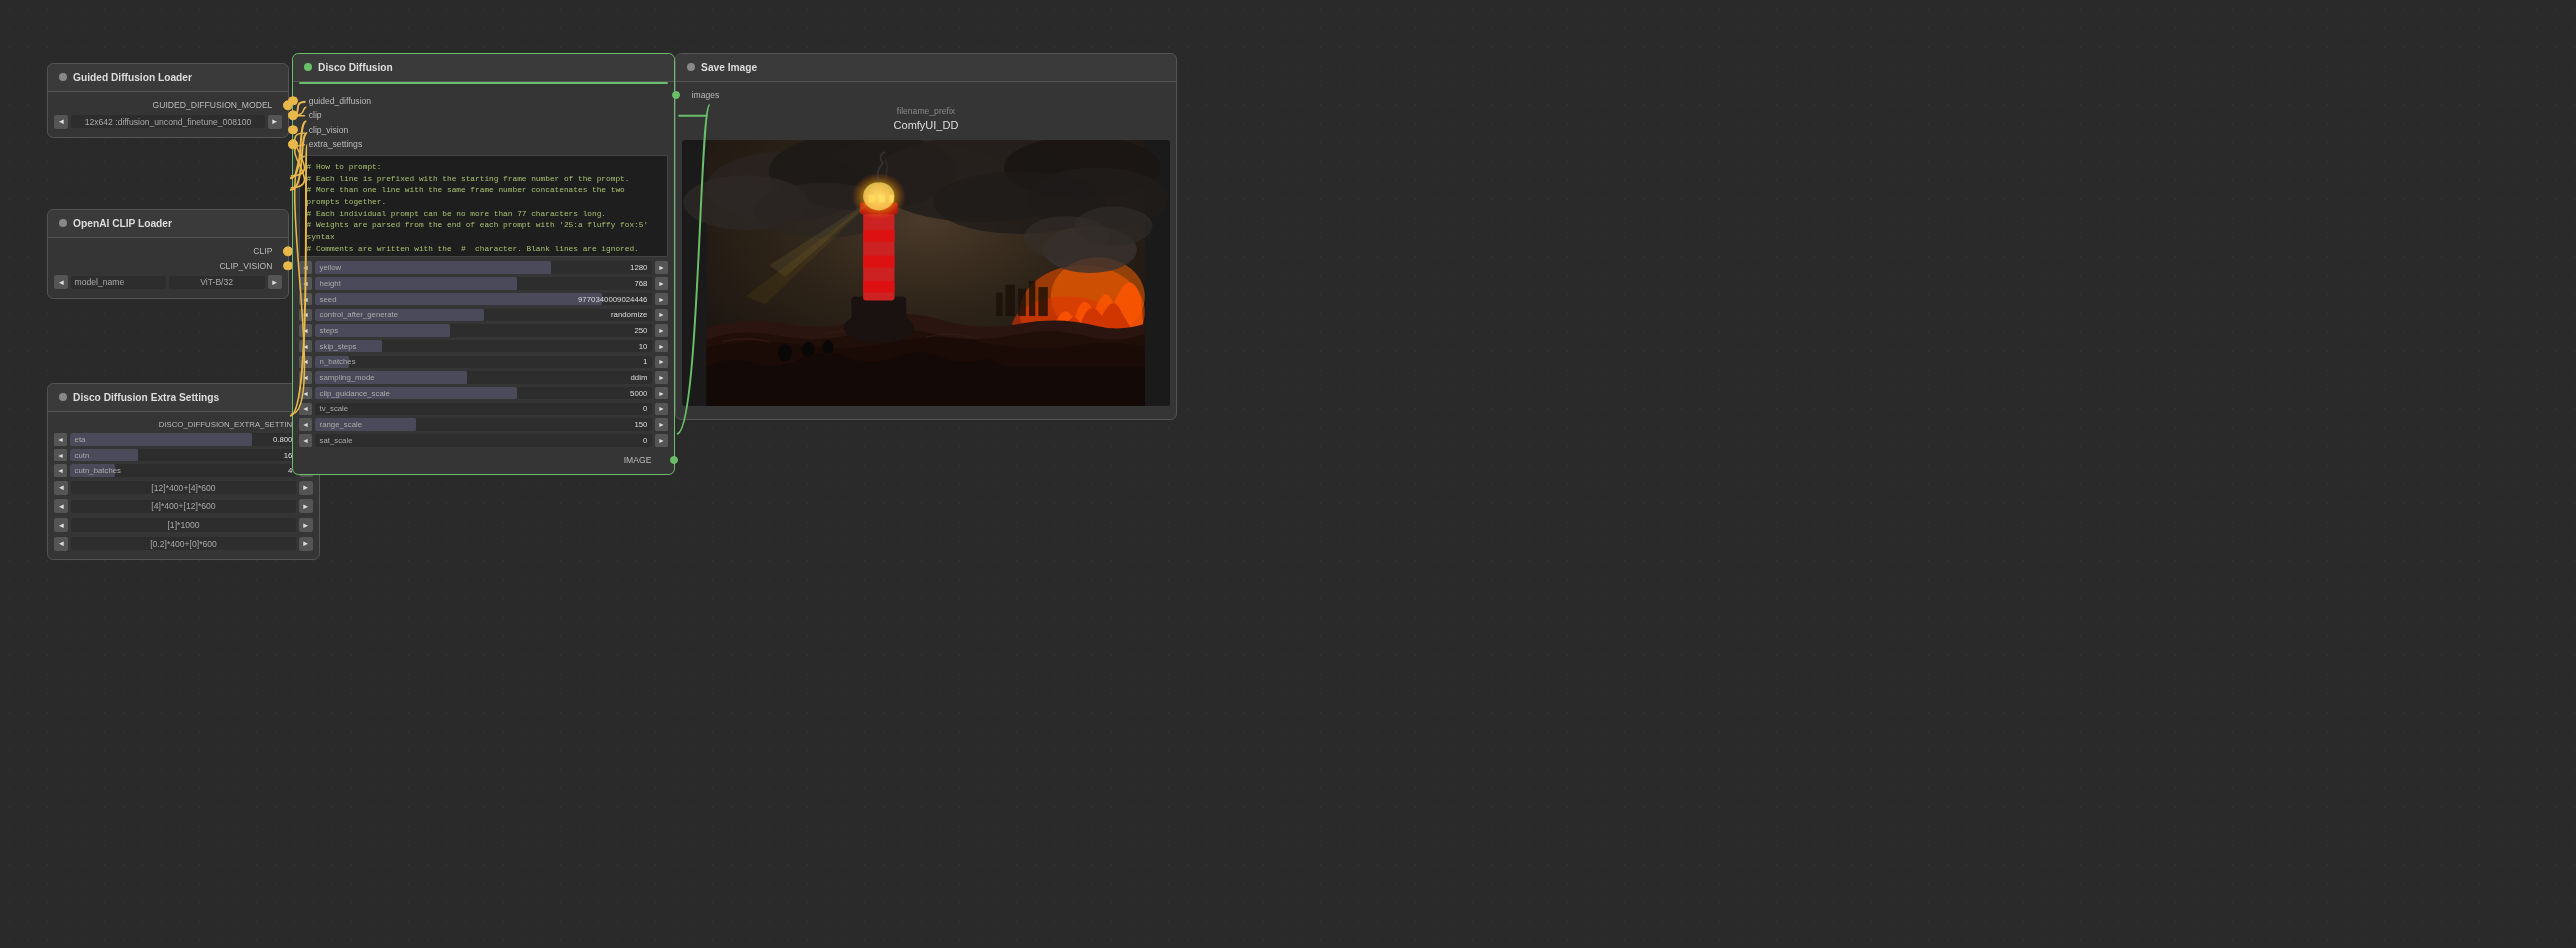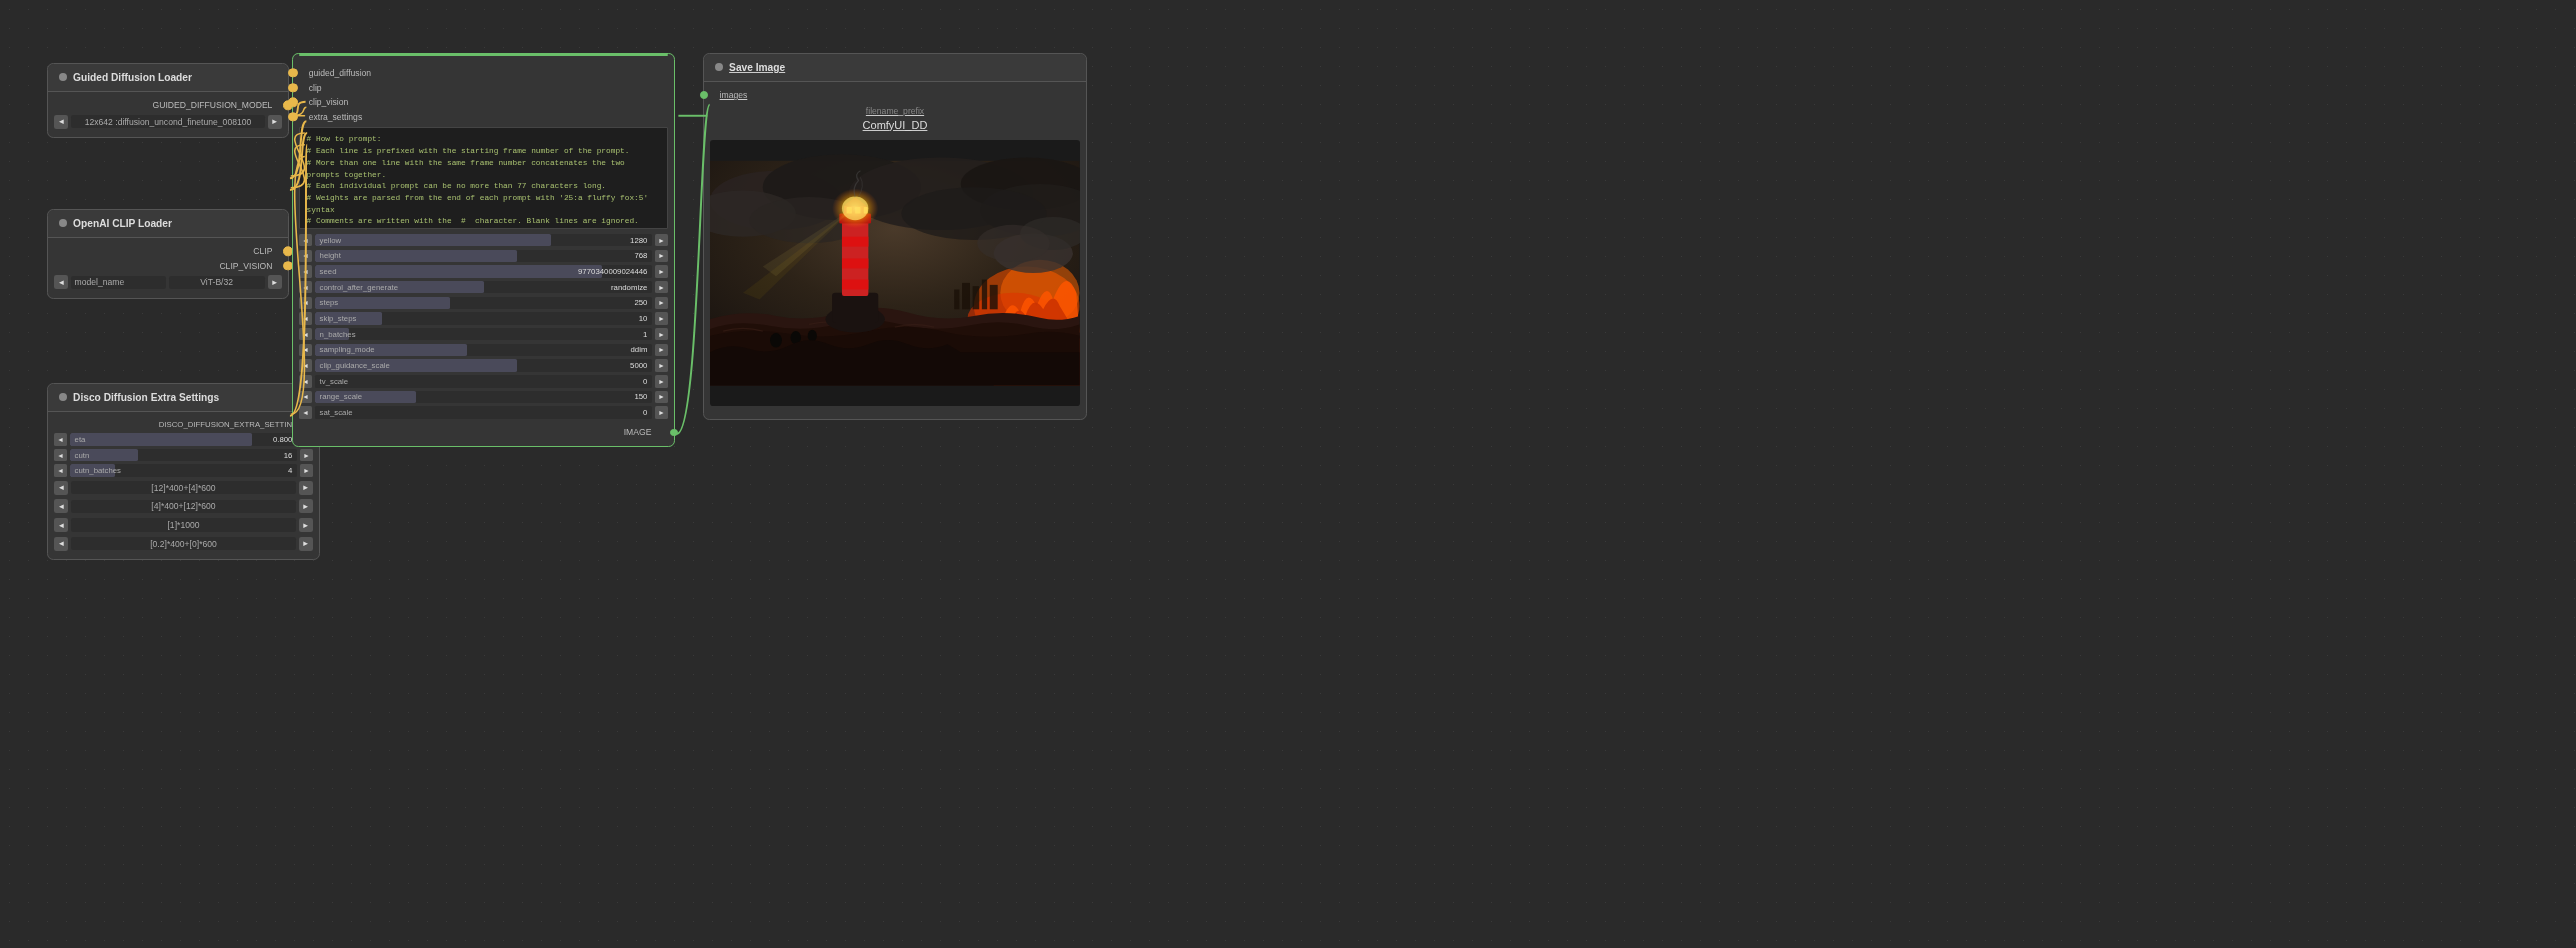--- a/index.html
+++ b/index.html
@@ -119,24 +119,23 @@
     
     #disco-diffusion {
       left: 292px;
       top: 53px;
       width: 383px;
       border: 1.6px solid #6abf69;
     }
 
     
     #save-image {
-      left: 703px;
+      left: 675px;
       top: 53px;
-      width: 384px;
-      text-decoration: underline;
+      width: 502px;
     }
 
     
     .prompt-area {
       background: #1e1e1e;
       color: #a8c070;
       font-family: 'Courier New', monospace;
       font-size: 7.8px;
       line-height: 1.5;
       padding: 6.3px;
@@ -408,20 +407,24 @@
 
     <div class="control-row">
       <button class="arrow-btn">◄</button>
       <span class="control-label">[0.2]*400+[0]*600</span>
       <button class="arrow-btn">►</button>
     </div>
   </div>
 </div>
 
 <div class="node" id="disco-diffusion">
+  <div class="node-header">
+    <div class="node-dot dot-green"></div>
+    <span class="node-title">Disco Diffusion</span>
+  </div>
 
   <div style="height: 2.3px; background: #6abf69; margin: 0 6.3px 3.1px 6.3px; border-radius: 1.6px;"></div>
 
   <div class="node-body">
 
     <div style="position: relative;">
       <div class="input-port-row" style="position:relative;">
         <div class="port-connector input yellow" style="left: -4.7px; top: 50%; transform: translateY(-50%);"></div>
         <span class="port-label" style="padding-left: 6.3px;">guided_diffusion</span>
       </div>

